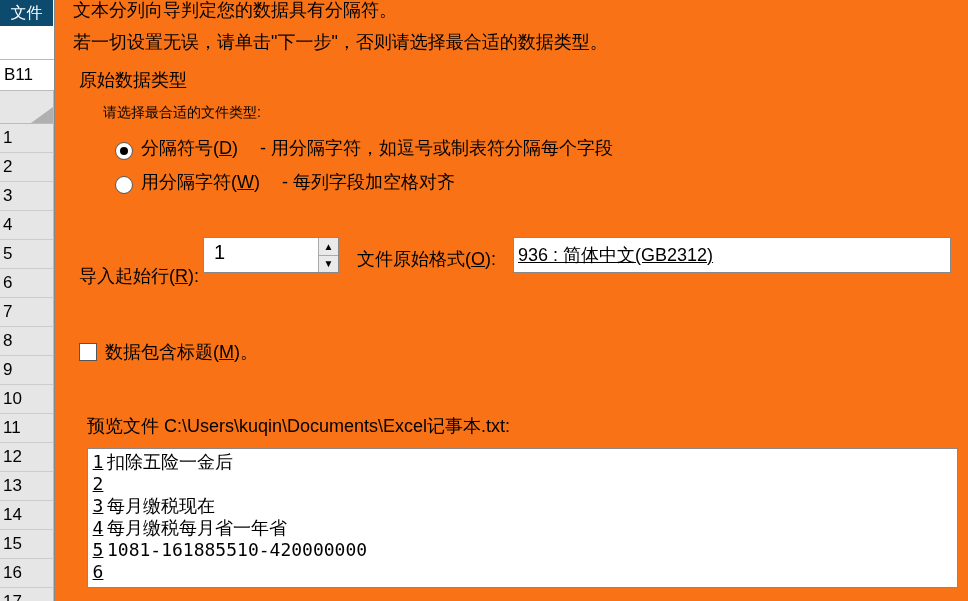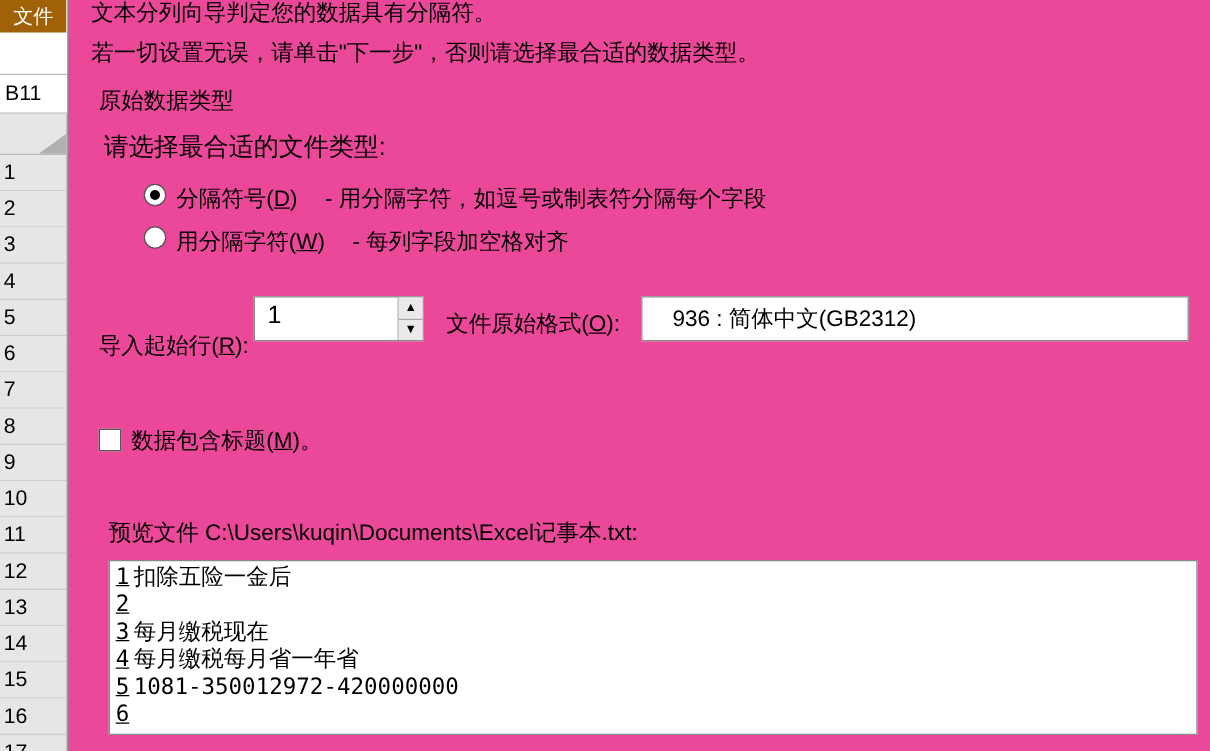--- a/index.html
+++ b/index.html
@@ -11,21 +11,21 @@
     color: #000;
     width: 968px;
     height: 601px;
     overflow: hidden;
     position: relative;
   }
   .tab-file {
     position: absolute;
     left: 0; top: 0;
     width: 53px; height: 26px;
-    background: #a16207;
+    background: #0c4a6e;
     color: #fff;
     display: flex;
     align-items: center;
     justify-content: center;
     font-size: 16px;
   }
   .name-box {
     position: absolute;
     left: 0; top: 59px;
     width: 54px; height: 32px;
@@ -62,21 +62,21 @@
     border-right: 1px solid #bbb;
     background: #e6e6e6;
     display: flex;
     align-items: center;
     padding-left: 3px;
     font-size: 17px;
   }
   .dialog {
     position: absolute;
     left: 54px; top: 0; right: 0; bottom: 0;
-    background: #ec4899;
+    background: #f97316;
     border-left: 1px solid #888;
     padding: 0;
   }
   .d-truncated {
     position: absolute;
     left: 18px; top: -2px;
     font-size: 18px;
     white-space: nowrap;
   }
   .d-instr {
@@ -84,29 +84,28 @@
     left: 18px; top: 30px;
     font-size: 18px;
   }
   .grp-label {
     position: absolute;
     left: 24px; top: 68px;
     font-size: 18px;
   }
   .ftype-label {
     position: absolute;
-    left: 28px; top: 104px;
-    font-size: 20px;
+    left: 48px; top: 104px;
+    font-size: 14px;
   }
   .radio-row {
     position: absolute;
     display: flex;
-    align-items: flex-start;
+    align-items: flex-end;
     gap: 8px;
-    margin-top: 11px;
   }
   .r1 { left: 60px; top: 136px; }
   .r2 { left: 60px; top: 170px; }
   .radio {
     width: 18px; height: 18px;
     border: 1px solid #555;
     border-radius: 50%;
     display: inline-flex;
     align-items: center;
     justify-content: center;
@@ -162,24 +161,25 @@
     position: absolute;
     left: 302px; top: 247px;
     font-size: 18px;
   }
   .enc-select {
     position: absolute;
     left: 458px; top: 237px;
     width: 438px; height: 36px;
     border: 1px solid #888;
     background: #fff;
-    padding: 4px 24px;
-    font-size: 18px;
-    display: flex;
-    align-items: center;
+    padding: 4px 4px;
+    font-size: 18px;
+    display: flex;
+    align-items: center;
+    text-decoration: underline;
   }
   .chk-row {
     position: absolute;
     left: 24px; top: 340px;
     display: flex;
     align-items: center;
     gap: 8px;
     font-size: 18px;
   }
   .chk {
@@ -306,19 +306,19 @@
       <div class="prow">
         <span class="pnum">3</span>
         <span class="ptxt">每月缴税现在</span>
       </div>
       <div class="prow">
         <span class="pnum">4</span>
         <span class="ptxt">每月缴税每月省一年省</span>
       </div>
       <div class="prow">
         <span class="pnum">5</span>
-        <span class="ptxt">1081-350012972-420000000</span>
+        <span class="ptxt">1081-161885510-420000000</span>
       </div>
       <div class="prow">
         <span class="pnum">6</span>
       </div>
     </div>
 </div>
 
 </body></html>

